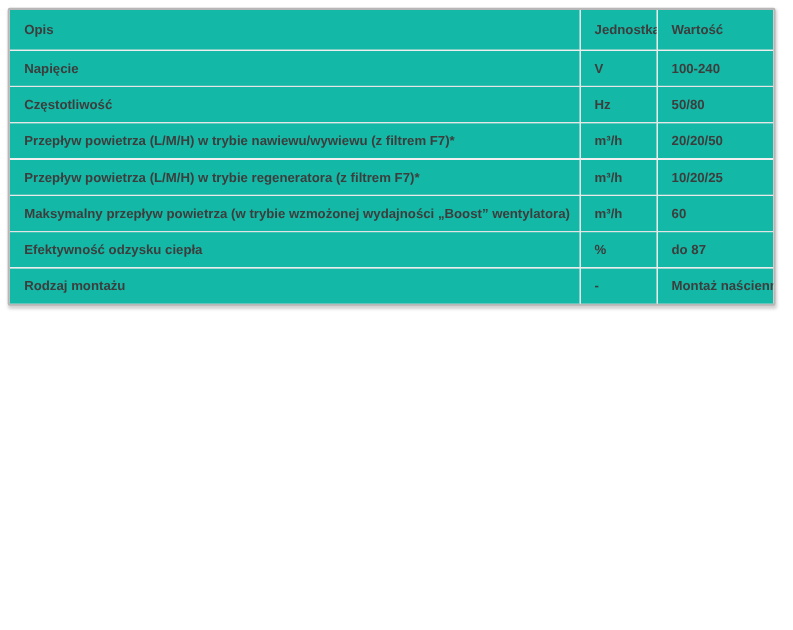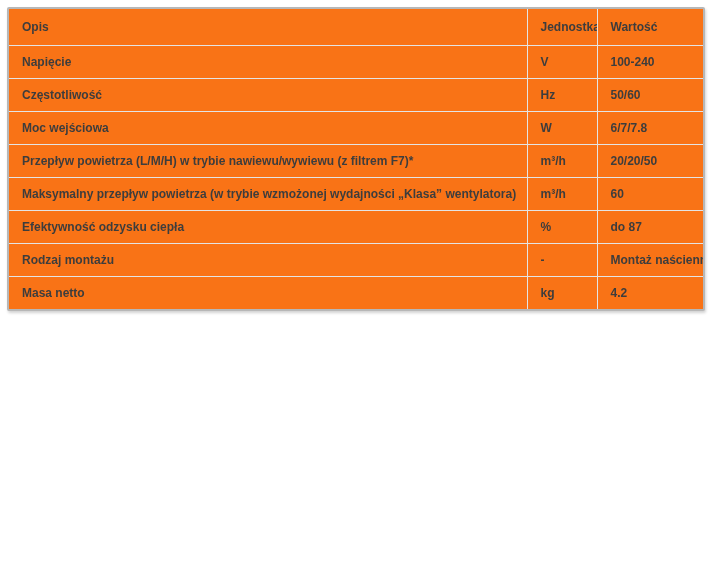--- a/index.html
+++ b/index.html
@@ -36,21 +36,21 @@
     font-weight: bold;
   }
   table.spec col.c-desc  { width: 518px; }
   table.spec col.c-unit  { width: 70px;  }
   table.spec col.c-value { width: auto;  }
   table.spec th, table.spec td {
     text-align: left;
     vertical-align: middle;
     padding: 9px 12px 8px 13px;
     border-bottom: 1px solid #e4e4e4;
-    background: #f97316;
+    background: #14b8a6;
     overflow: hidden;
     white-space: nowrap;
     text-overflow: clip;
   }
   table.spec th {
     padding-top: 11px;
     padding-bottom: 10px;
   }
   table.spec th + th, table.spec td + td {
     border-left: 1px solid #e4e4e4;
@@ -80,48 +80,43 @@
       <tbody>
 
       <tr>
             <td>Napięcie</td>
             <td>V</td>
             <td>100-240</td>
           </tr>
           <tr>
             <td>Częstotliwość</td>
             <td>Hz</td>
-            <td>50/60</td>
-          </tr>
-          <tr>
-            <td>Moc wejściowa</td>
-            <td>W</td>
-            <td>6/7/7.8</td>
+            <td>50/80</td>
           </tr>
           <tr>
             <td>Przepływ powietrza (L/M/H) w trybie nawiewu/wywiewu (z filtrem F7)*</td>
             <td>m³/h</td>
             <td>20/20/50</td>
           </tr>
           <tr>
-            <td>Maksymalny przepływ powietrza (w trybie wzmożonej wydajności „Klasa” wentylatora)</td>
+            <td>Przepływ powietrza (L/M/H) w trybie regeneratora (z filtrem F7)*</td>
+            <td>m³/h</td>
+            <td>10/20/25</td>
+          </tr>
+          <tr>
+            <td>Maksymalny przepływ powietrza (w trybie wzmożonej wydajności „Boost” wentylatora)</td>
             <td>m³/h</td>
             <td>60</td>
           </tr>
           <tr>
             <td>Efektywność odzysku ciepła</td>
             <td>%</td>
             <td>do 87</td>
           </tr>
           <tr>
             <td>Rodzaj montażu</td>
             <td>-</td>
             <td>Montaż naścienny</td>
           </tr>
-          <tr>
-            <td>Masa netto</td>
-            <td>kg</td>
-            <td>4.2</td>
-          </tr>
         </tbody>
     </table>
   </div>
 </div>
 
 </body></html>

